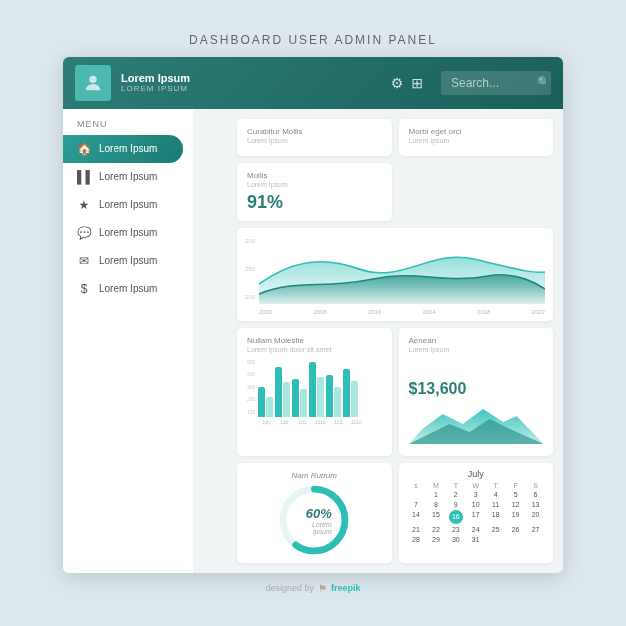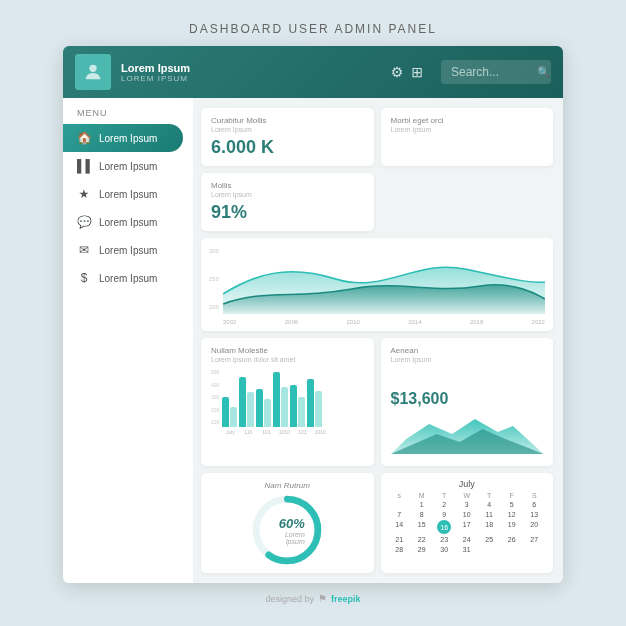--- a/index.html
+++ b/index.html
@@ -67,20 +67,21 @@
       border: none;
       outline: none;
       color: rgba(255,255,255,0.8);
       font-size: 12px;
       width: 80px;
     }
     .search-bar input::placeholder { color: rgba(255,255,255,0.6); }
     
     .body {
       display: flex;
+      gap: 36px;
     }
     
     .sidebar {
       width: 130px;
       background: #fff;
       flex-shrink: 0;
       padding-bottom: 10px;
     }
     .menu-label {
       color: #888;
@@ -222,21 +223,20 @@
         <span class="sidebar-icon">$</span>
         <span>Lorem Ipsum</span>
       </div>
     </div>
 
     <div class="main">
 
       <div class="card stat-card">
         <div class="card-label">Curabitur Mollis</div>
         <div class="card-sublabel">Lorem Ipsum</div>
-        <div class="card-value">6.000 K</div>
       </div>
 
       <div class="card stat-card">
         <div class="card-label">Morbi eget orci</div>
         <div class="card-sublabel">Lorem Ipsum</div>
       </div>
 
       <div class="card stat-card">
         <div class="card-label">Mollis</div>
         <div class="card-sublabel">Lorem Ipsum</div>

